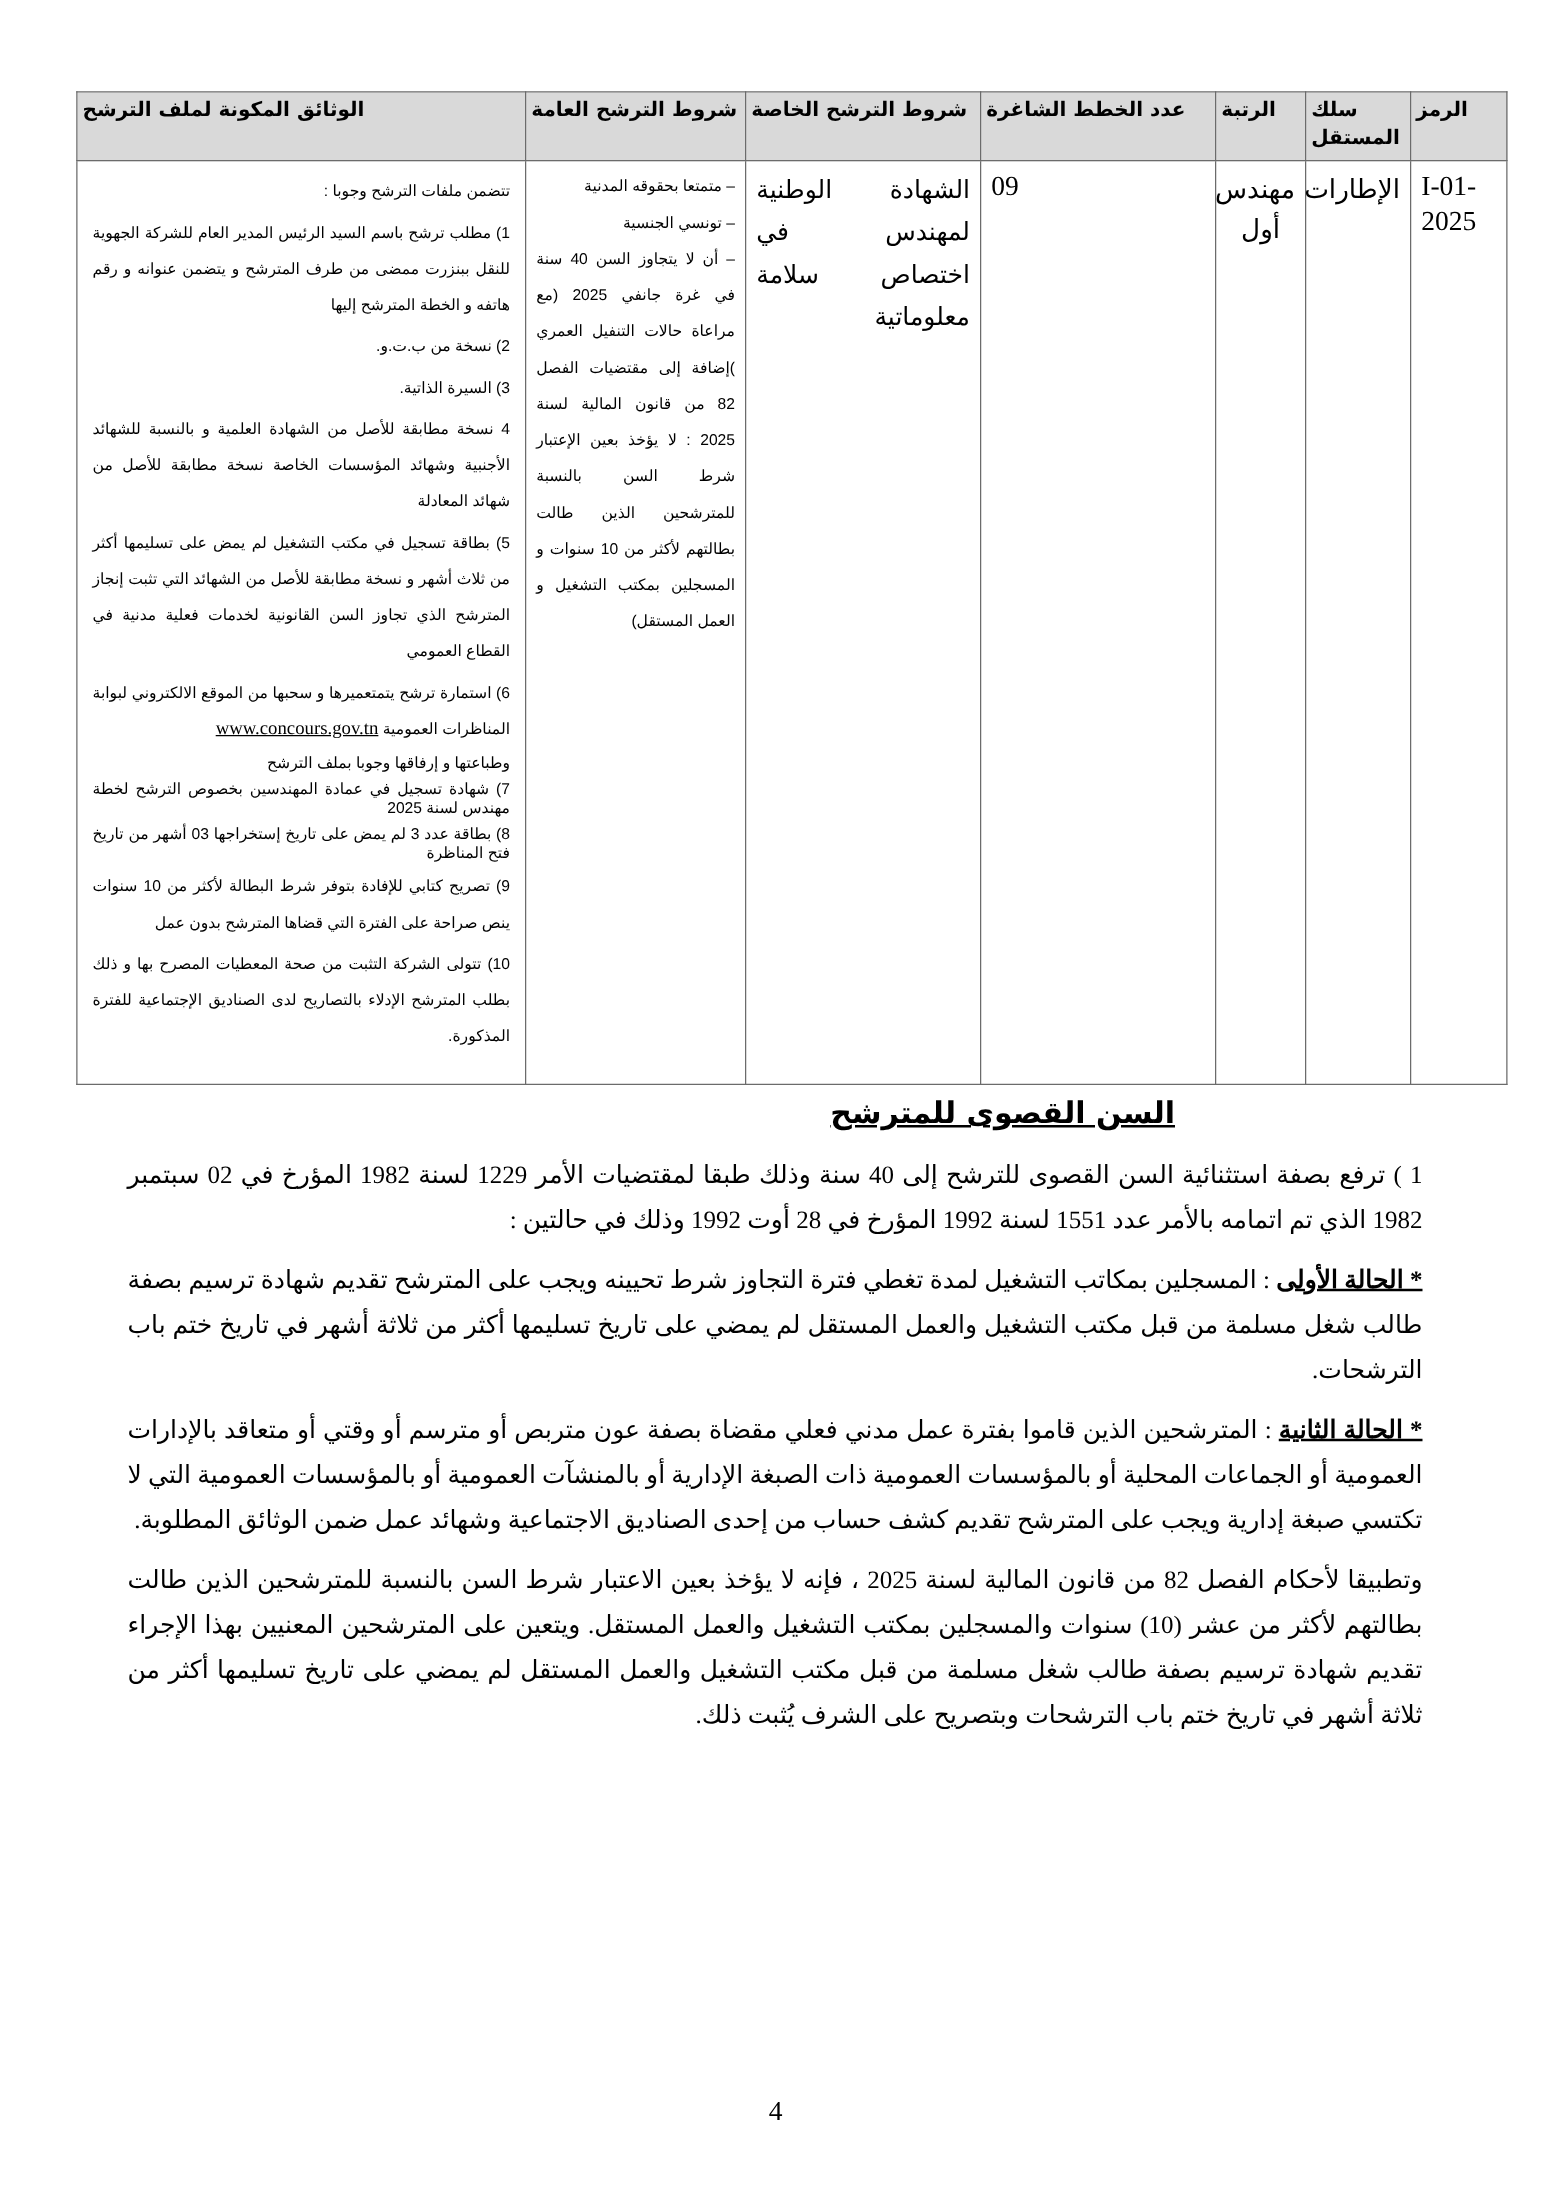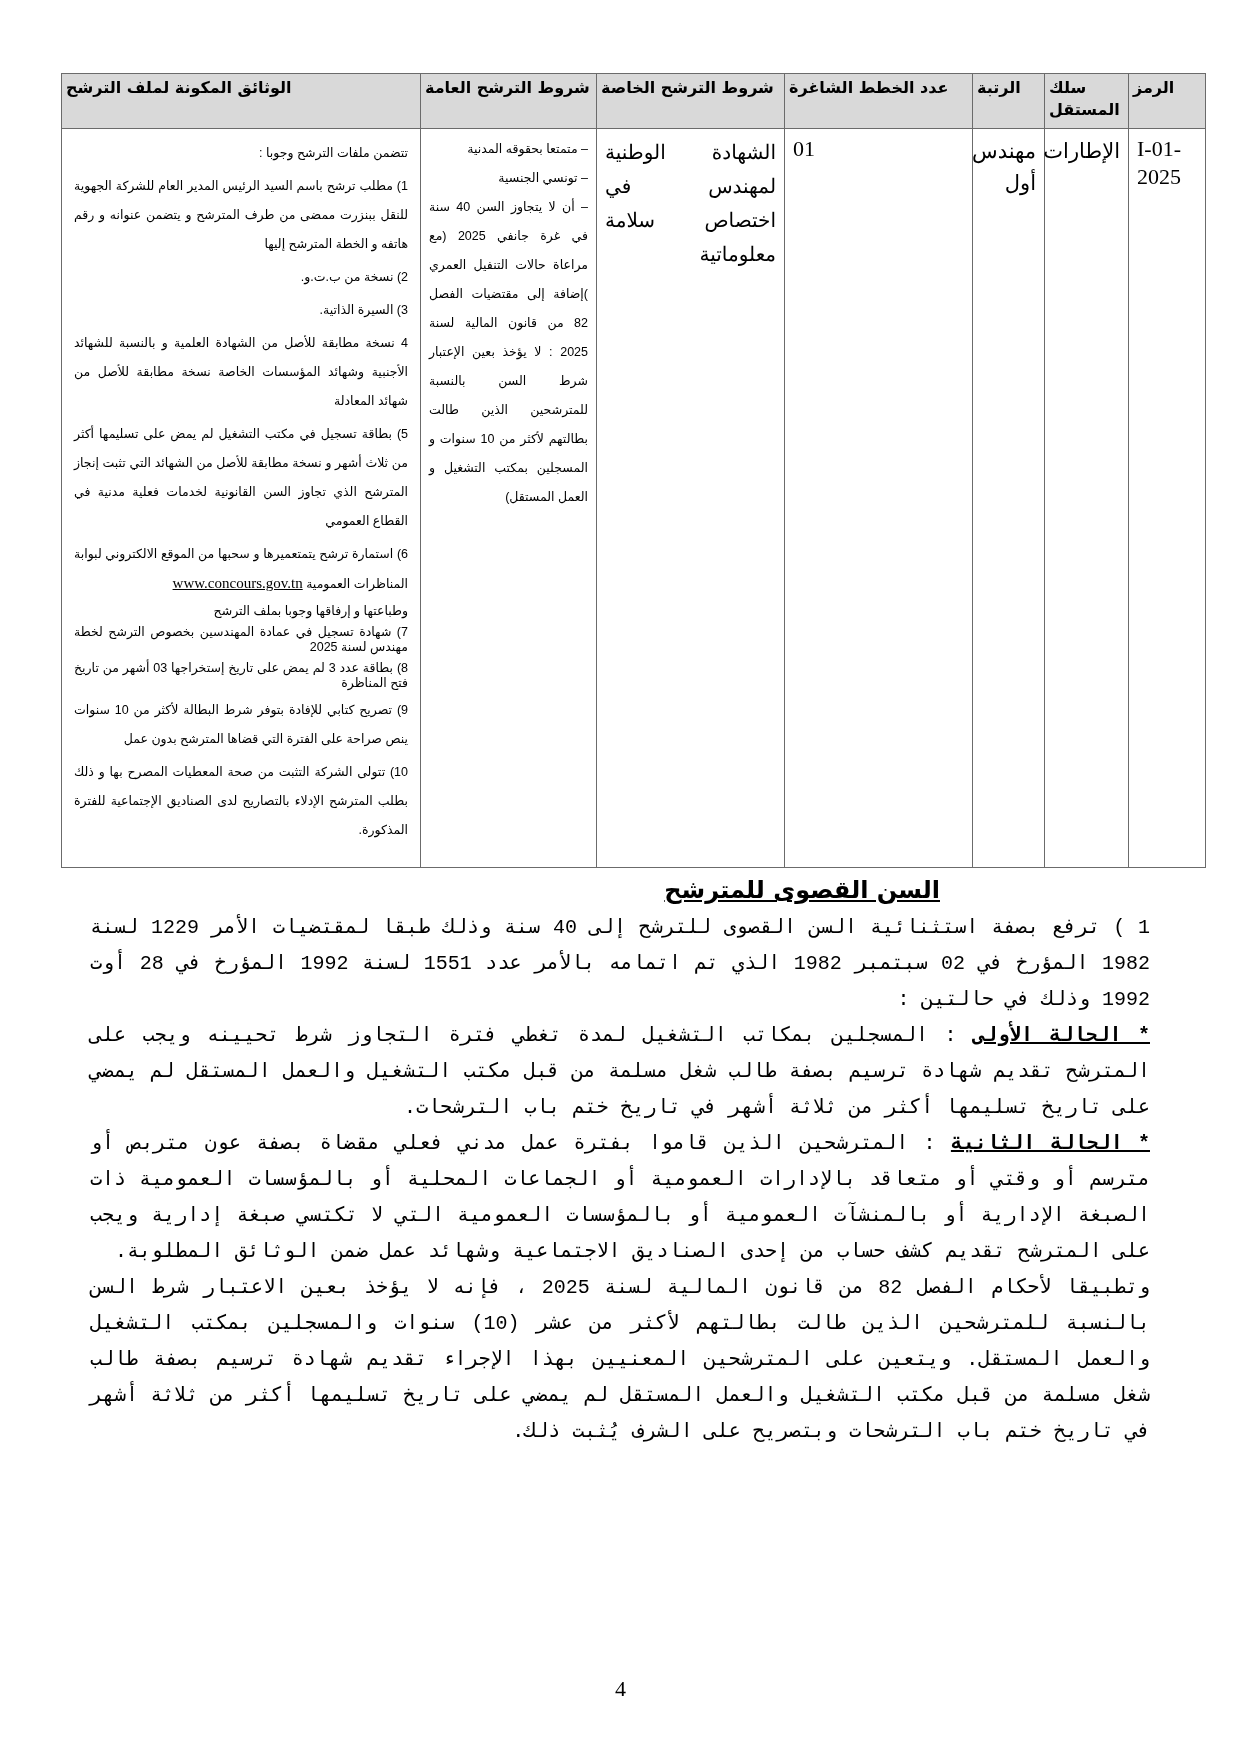--- a/index.html
+++ b/index.html
@@ -5,32 +5,32 @@
   html, body { margin: 0; padding: 0; background: #ffffff; }
   body { width: 1241px; height: 1755px; position: relative; overflow: hidden;
          font-family: "DejaVu Serif", "Liberation Serif", serif; color: #000; }
   .page { position: absolute; left: 0; top: 0; width: 1241px; height: 1755px; }
   table.grid { position: absolute; left: 61px; top: 73px; width: 1144px;
                border-collapse: collapse; direction: rtl; table-layout: fixed; }
   table.grid th, table.grid td { border: 1px solid #6b6b6b; vertical-align: top; }
   table.grid th { background: #d9d9d9; font-family: "DejaVu Sans", "Liberation Sans", sans-serif;
                   font-weight: bold; font-size: 16px; text-align: left; padding: 3px 4px; line-height: 22px; height: 48px; }
   table.grid td { height: 726px; padding: 6px 8px; }
-  .cell-big { font-family: "Liberation Serif", "DejaVu Serif", serif; font-size: 21px; line-height: 32px; }
+  .cell-big { font-family: "Liberation Serif", "DejaVu Serif", serif; font-size: 21px; line-height: 32px; text-align: center; }
   .cell-num { font-family: "Liberation Serif", serif; font-size: 22px; text-align: left; line-height: 28px; }
   .cell-just { font-family: "Liberation Serif", serif; font-size: 20px; line-height: 34px; text-align: justify; text-align-last: justify; }
   .cell-small { font-family: "Liberation Sans", "DejaVu Sans", sans-serif; font-size: 12.5px; line-height: 29px; text-align: justify; margin-left: 23px; }
   .cell-docs { font-family: "Liberation Sans", "DejaVu Sans", sans-serif; font-size: 12.5px; text-align: justify; }
   .cell-docs p { margin: 4px; line-height: 29px; }
   .cell-docs p.tight { line-height: 15px; padding: 1px 0; }
   .cell-docs .url { font-family: "Liberation Serif", serif; font-size: 15px; text-decoration: underline; direction: ltr; unicode-bidi: embed; }
   .section { position: absolute; left: 90px; top: 870px; width: 1060px; direction: rtl; }
   .section h2 { margin: 0 0 0 0; font-family: "DejaVu Sans", "Liberation Sans", sans-serif;
                 font-weight: bold; font-size: 24px; text-decoration: underline; padding-right: 210px; line-height: 40px; }
-  .section p { margin: 0; font-family: Liberation Mono, monospace; font-size: 20px;
+  .section p { margin: 12px; font-family: Liberation Serif, serif; font-size: 20px;
                line-height: 36px; text-align: justify; }
   .section .lbl { font-weight: bold; text-decoration: underline; }
   .pagenum { position: absolute; left: 0; width: 1241px; top: 1676px; text-align: center;
              font-family: "Liberation Serif", serif; font-size: 22px; }
 </style>
 </head>
 <body>
 
 <div class="page">
 
@@ -53,21 +53,21 @@
         <th>شروط الترشح الخاصة</th>
         <th>شروط الترشح العامة</th>
         <th>الوثائق المكونة لملف الترشح</th>
       </tr>
     </thead>
     <tbody>
       <tr>
         <td class="cell-num"><span>I-01-2025</span></td>
         <td class="cell-big"><span>الإطارات</span></td>
         <td class="cell-big"><span>مهندس أول</span></td>
-        <td class="cell-num" style="text-align:left"><span>01</span></td>
+        <td class="cell-num" style="text-align:left"><span>09</span></td>
         <td class="cell-just"><span>الشهادة الوطنية لمهندس في اختصاص سلامة معلوماتية</span></td>
         <td class="cell-small" style="white-space:pre-line"><span>– متمتعا بحقوقه المدنية
 – تونسي الجنسية
 – أن لا يتجاوز السن 40 سنة في غرة جانفي 2025 (مع مراعاة حالات التنفيل العمري )إضافة إلى مقتضيات الفصل 82 من قانون المالية لسنة 2025 : لا يؤخذ بعين الإعتبار شرط السن بالنسبة للمترشحين الذين طالت بطالتهم لأكثر من 10 سنوات و المسجلين بمكتب التشغيل و العمل المستقل)</span></td>
         <td class="cell-docs">
           <p>تتضمن ملفات الترشح وجوبا :</p>
           <p>1) مطلب ترشح باسم السيد الرئيس المدير العام للشركة الجهوية للنقل ببنزرت ممضى من طرف المترشح و يتضمن عنوانه و رقم هاتفه و الخطة المترشح إليها</p>
           <p>2) نسخة من ب.ت.و.</p>
           <p>3) السيرة الذاتية.</p>
           <p>4 نسخة مطابقة للأصل من الشهادة العلمية و بالنسبة للشهائد الأجنبية وشهائد المؤسسات الخاصة نسخة مطابقة للأصل من شهائد المعادلة</p>

